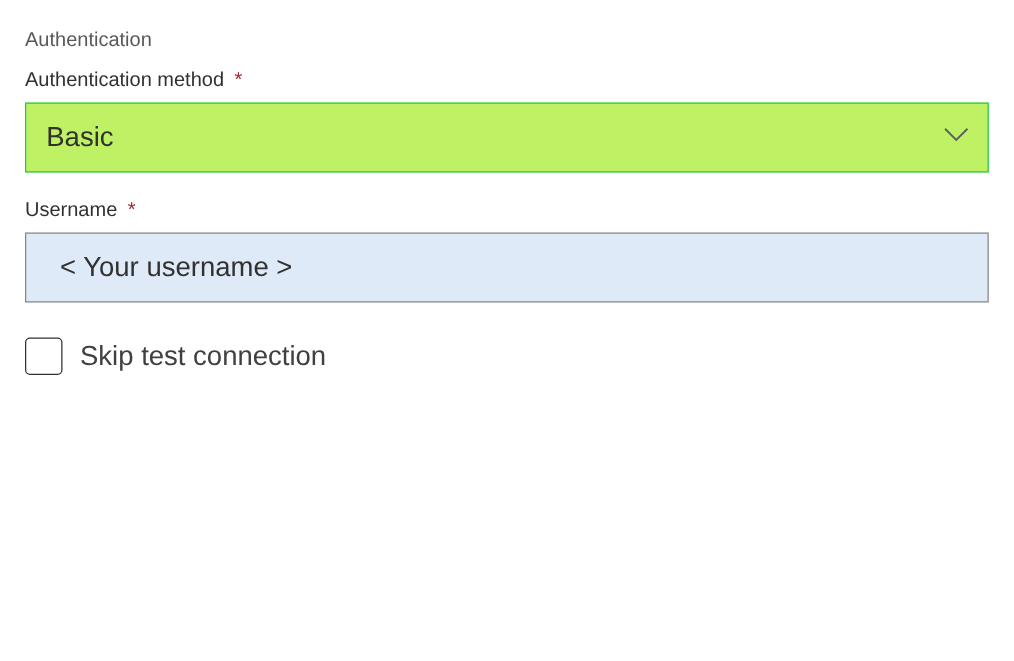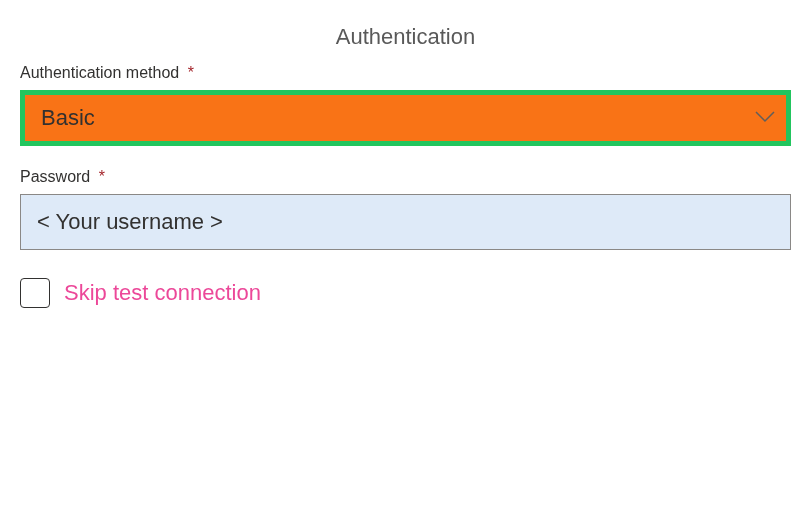--- a/index.html
+++ b/index.html
@@ -8,47 +8,46 @@
       padding: 0;
     }
     body {
       font-family: "Segoe UI", -apple-system, BlinkMacSystemFont, sans-serif;
       background: #ffffff;
       padding: 24px 20px;
       width: 811px;
       color: #323130;
     }
     .section-title {
-      font-size: 22px;
+      font-size: 16px;
       font-weight: 400;
       color: #595959;
       margin-bottom: 14px;
-      text-align: center;
     }
     .field-label {
       font-size: 16px;
       font-weight: 400;
       color: #323130;
       margin-bottom: 8px;
       display: block;
     }
     .required-asterisk {
       color: #a4262c;
       margin-left: 4px;
     }
     .select-wrapper {
       position: relative;
       width: 100%;
       margin-bottom: 22px;
     }
     .select-field {
       width: 100%;
       height: 56px;
-      border: 5px solid #22c55e;
-      background: #f97316;
+      border: 1px solid #22c55e;
+      background: #bef264;
       font-size: 22px;
       font-family: inherit;
       color: #323130;
       padding: 0 48px 0 16px;
       appearance: none;
       -webkit-appearance: none;
       cursor: pointer;
     }
     .chevron-icon {
       position: absolute;
@@ -58,21 +57,21 @@
       pointer-events: none;
     }
     .text-field {
       width: 100%;
       height: 56px;
       border: 1px solid #8a8886;
       background: #deeaf8;
       font-size: 22px;
       font-family: inherit;
       color: #323130;
-      padding: 0 16px;
+      padding: 0 27px;
       margin-bottom: 22px;
     }
     .text-field::placeholder {
       color: #323130;
       opacity: 1;
     }
     .checkbox-row {
       display: flex;
       align-items: center;
       gap: 14px;
@@ -83,21 +82,21 @@
       height: 30px;
       border: 1.5px solid #323130;
       border-radius: 4px;
       background: #ffffff;
       cursor: pointer;
       flex-shrink: 0;
     }
     .checkbox-label {
       font-size: 22px;
       font-weight: 400;
-      color: #ec4899;
+      color: #404040;
       cursor: pointer;
     }
   </style>
 </head>
 <body>
 
 <div>
   <h2 class="section-title">Authentication</h2>
 
   <label class="field-label">
@@ -107,21 +106,21 @@
   <div class="select-wrapper">
     <input type="text" readonly="" class="select-field" value="Basic" style="">
     <span class="chevron-icon">
       <svg width="20" height="12" viewBox="0 0 20 12" fill="none">
         <path d="M1 1 L10 10 L19 1" stroke="#605e5c" stroke-width="1.5" fill="none"></path>
       </svg>
     </span>
   </div>
 
   <label class="field-label">
-    <span>Password</span>
+    <span>Username</span>
     <span class="required-asterisk">*</span>
   </label>
   <input type="text" class="text-field" value="&lt; Your username &gt;" style="">
 
 
   <div class="checkbox-row">
     <div class="checkbox" role="checkbox" aria-checked="false"></div>
     <label class="checkbox-label">Skip test connection</label>
   </div>
 </div>

